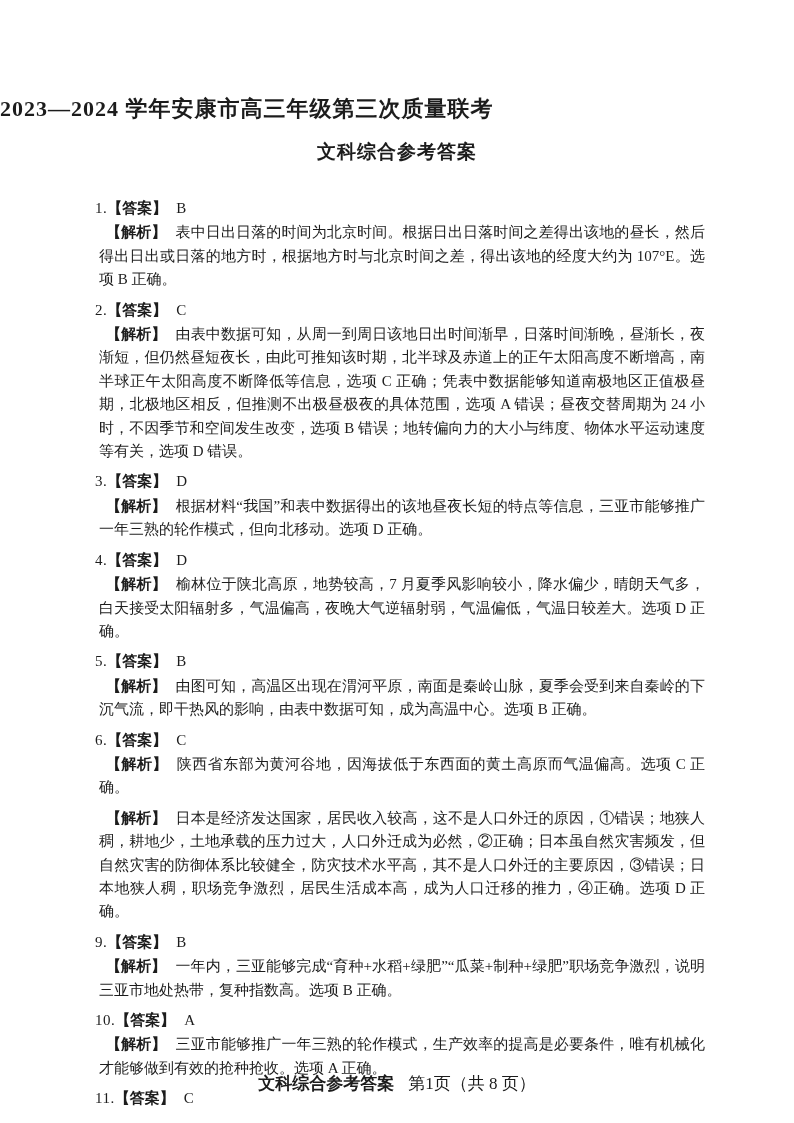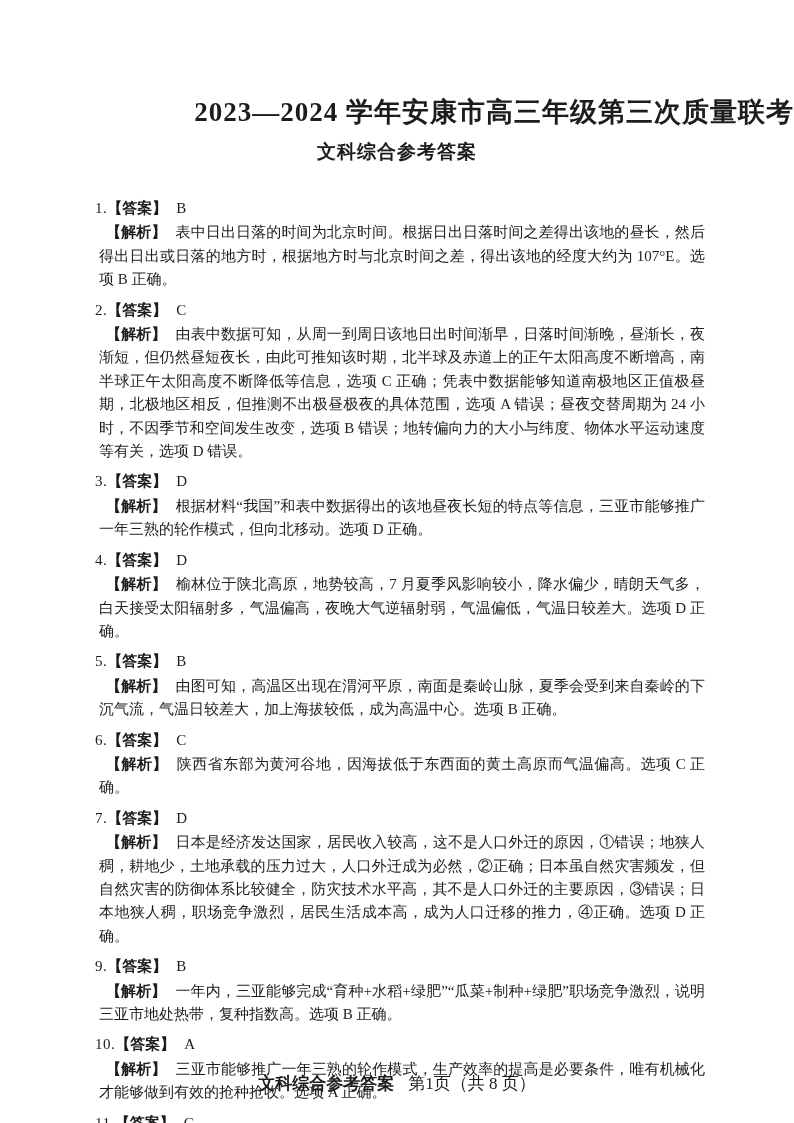--- a/index.html
+++ b/index.html
@@ -11,22 +11,22 @@
     background: #ffffff;
     color: #1c1c1c;
     font-family: "Liberation Serif", "DejaVu Serif", serif;
     overflow: hidden;
   }
   .title {
     position: absolute;
     top: 94px;
     left: 0;
     width: 100%;
-    text-align: right;
-    font-size: 27px;
+    text-align: left;
+    font-size: 22px;
     font-weight: 700;
     letter-spacing: 1px;
     font-family: "Liberation Serif", "DejaVu Serif", serif;
   }
   .subtitle {
     position: absolute;
     top: 139px;
     left: 0;
     width: 100%;
     text-align: center;
@@ -100,30 +100,29 @@
       <div class="analysis"><span class="blabel">【解析】</span><span>根据材料“我国”和表中数据得出的该地昼夜长短的特点等信息，三亚市能够推广一年三熟的轮作模式，但向北移动。选项 D 正确。</span></div>
     </div>
 
     <div class="item">
       <div class="ans-line"><span class="num">4.</span><span class="blabel">【答案】</span><span class="ans-letter">D</span></div>
       <div class="analysis"><span class="blabel">【解析】</span><span>榆林位于陕北高原，地势较高，7 月夏季风影响较小，降水偏少，晴朗天气多，白天接受太阳辐射多，气温偏高，夜晚大气逆辐射弱，气温偏低，气温日较差大。选项 D 正确。</span></div>
     </div>
 
     <div class="item">
       <div class="ans-line"><span class="num">5.</span><span class="blabel">【答案】</span><span class="ans-letter">B</span></div>
-      <div class="analysis"><span class="blabel">【解析】</span><span>由图可知，高温区出现在渭河平原，南面是秦岭山脉，夏季会受到来自秦岭的下沉气流，气温日较差大，加上海拔较低，成为高温中心。选项 B 正确。</span></div>
+      <div class="analysis"><span class="blabel">【解析】</span><span>由图可知，高温区出现在渭河平原，南面是秦岭山脉，夏季会受到来自秦岭的下沉气流，即干热风的影响，由表中数据可知，成为高温中心。选项 B 正确。</span></div>
     </div>
 
     <div class="item">
       <div class="ans-line"><span class="num">6.</span><span class="blabel">【答案】</span><span class="ans-letter">C</span></div>
       <div class="analysis"><span class="blabel">【解析】</span><span>陕西省东部为黄河谷地，因海拔低于东西面的黄土高原而气温偏高。选项 C 正确。</span></div>
     </div>
 
     <div class="item">
-      <div class="ans-line"><span class="num">7.</span><span class="blabel">【答案】</span><span class="ans-letter">D</span></div>
       <div class="analysis"><span class="blabel">【解析】</span><span>日本是经济发达国家，居民收入较高，这不是人口外迁的原因，①错误；地狭人稠，耕地少，土地承载的压力过大，人口外迁成为必然，②正确；日本虽自然灾害频发，但自然灾害的防御体系比较健全，防灾技术水平高，其不是人口外迁的主要原因，③错误；日本地狭人稠，职场竞争激烈，居民生活成本高，成为人口迁移的推力，④正确。选项 D 正确。</span></div>
     </div>
 
 
     <div class="item">
       <div class="ans-line"><span class="num">9.</span><span class="blabel">【答案】</span><span class="ans-letter">B</span></div>
       <div class="analysis"><span class="blabel">【解析】</span><span>一年内，三亚能够完成“育种+水稻+绿肥”“瓜菜+制种+绿肥”职场竞争激烈，说明三亚市地处热带，复种指数高。选项 B 正确。</span></div>
     </div>
 
     <div class="item">

